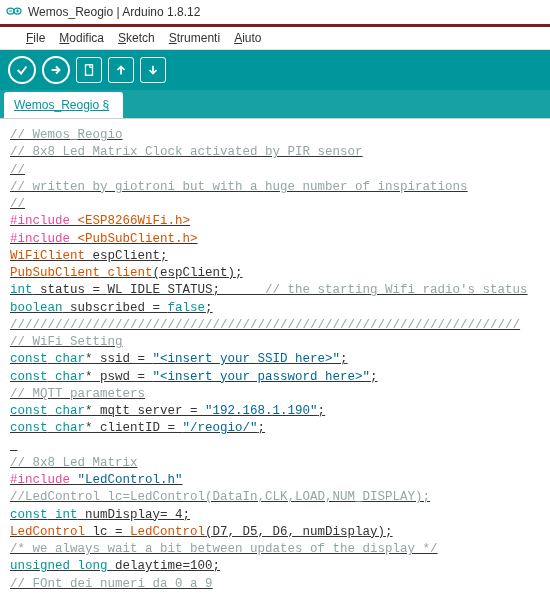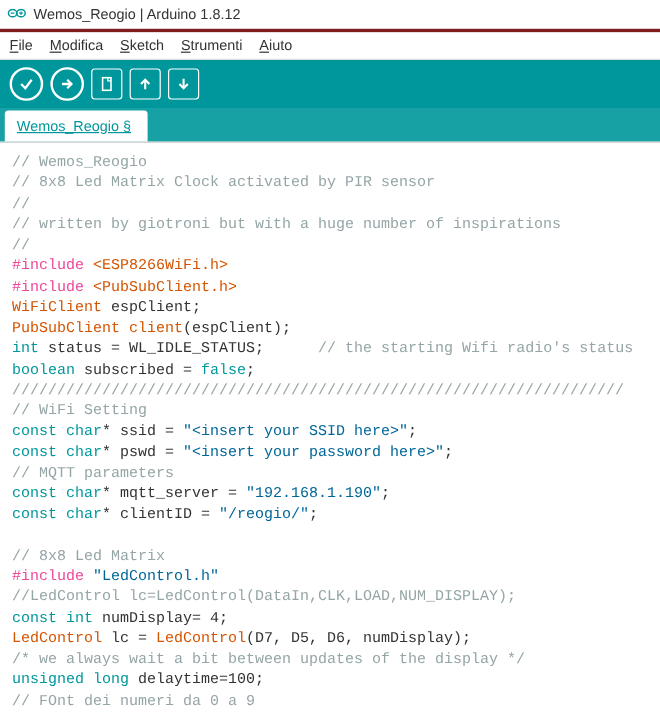--- a/index.html
+++ b/index.html
@@ -1,30 +1,30 @@
 <!DOCTYPE html>
 <html><head>
 <meta charset="utf-8">
 <style>
   * { margin: 0; padding: 0; box-sizing: border-box; }
   body { font-family: "Segoe UI", Tahoma, sans-serif; font-size: 12px; background: #fff; width: 550px; height: 600px; overflow: hidden; }
   .titlebar { display: flex; align-items: center; padding: 4px 6px; background: #fff; border-bottom: 3px solid #7f1d1d; gap: 6px; }
   .titlebar .icon { width: 16px; height: 16px; }
   .titlebar .title { font-size: 12px; color: #333; }
-  .menubar { display: flex; align-items: center; padding: 2px 2px; gap: 2px; background: #fff; border-bottom: 1px solid #ddd; }
+  .menubar { display: flex; align-items: center; padding: 2px 20px; gap: 2px; background: #fff; border-bottom: 1px solid #ddd; }
   .menu-item { padding: 2px 6px; cursor: pointer; color: #333; font-size: 12px; }
   .menu-item .ul { text-decoration: underline; }
   .toolbar { display: flex; align-items: center; padding: 6px 8px; background: #00979C; gap: 6px; }
   .tool-btn { width: 28px; height: 28px; border-radius: 50%; background: #00979C; display: flex; align-items: center; justify-content: center; cursor: pointer; border: 2px solid #fff; }
   .tool-btn svg { width: 14px; height: 14px; }
   .tool-btn.sq { border-radius: 3px; border: 1.5px solid #fff; width: 26px; height: 26px; }
   .tab-area { background: #17A1A5; padding: 2px 0 0 4px; display: flex; }
   .tab { background: #fff; padding: 6px 14px 6px 10px; font-size: 12px; color: #00979C; border-top-left-radius: 3px; border-top-right-radius: 3px; cursor: pointer; font-weight: 500; text-decoration: underline;}
   .editor { background: #fff; padding: 8px 10px; overflow: auto; height: calc(600px - 124px); border-top: 1px solid #ccc;}
-  .code-line { font-family: "Consolas","Courier New",monospace; font-size: 12.5px; white-space: pre; line-height: 1.38; color: #333; }
+  .code-line { font-family: "Consolas","Courier New",monospace; font-size: 12.5px; white-space: pre; line-height: 1.38; color: #333; text-decoration: underline; }
   .c-comment { color: #95a5a6; }
   .c-preproc { color: #ec4899; }
   .c-lib     { color: #D35400; }
   .c-type    { color: #00979C; }
   .c-quoted  { color: #006699; }
 </style>
 </head>
 <body>
 
 <div class="titlebar">

